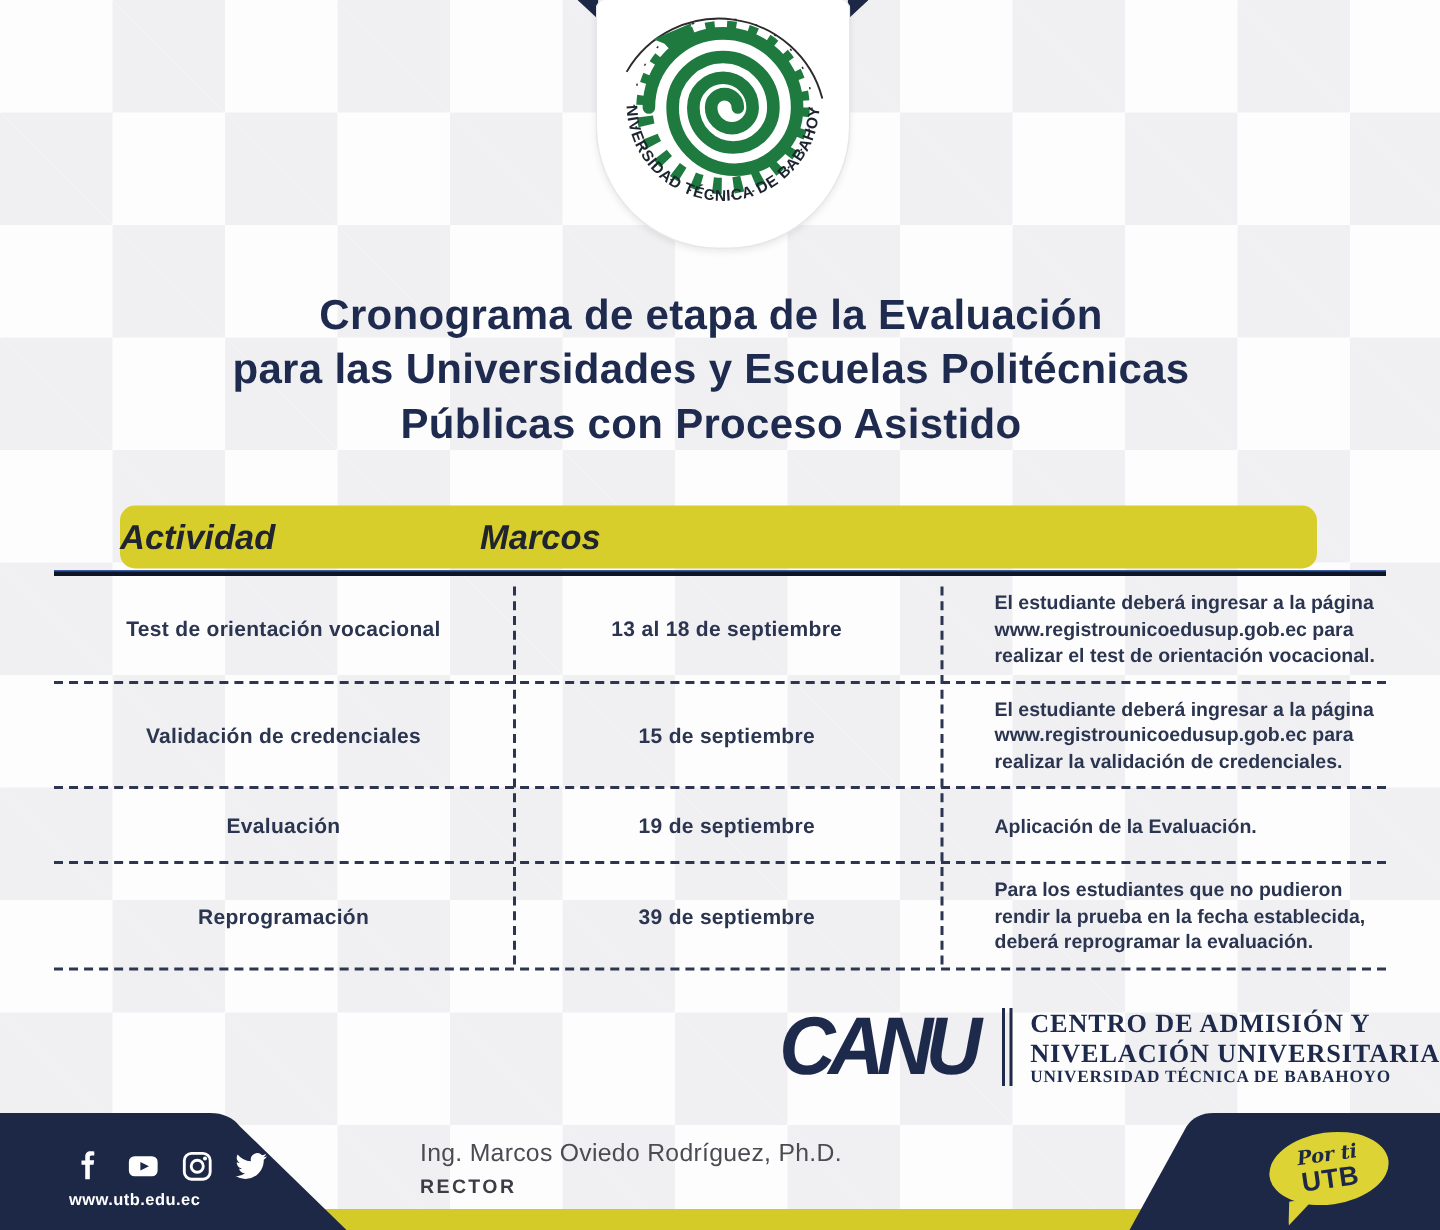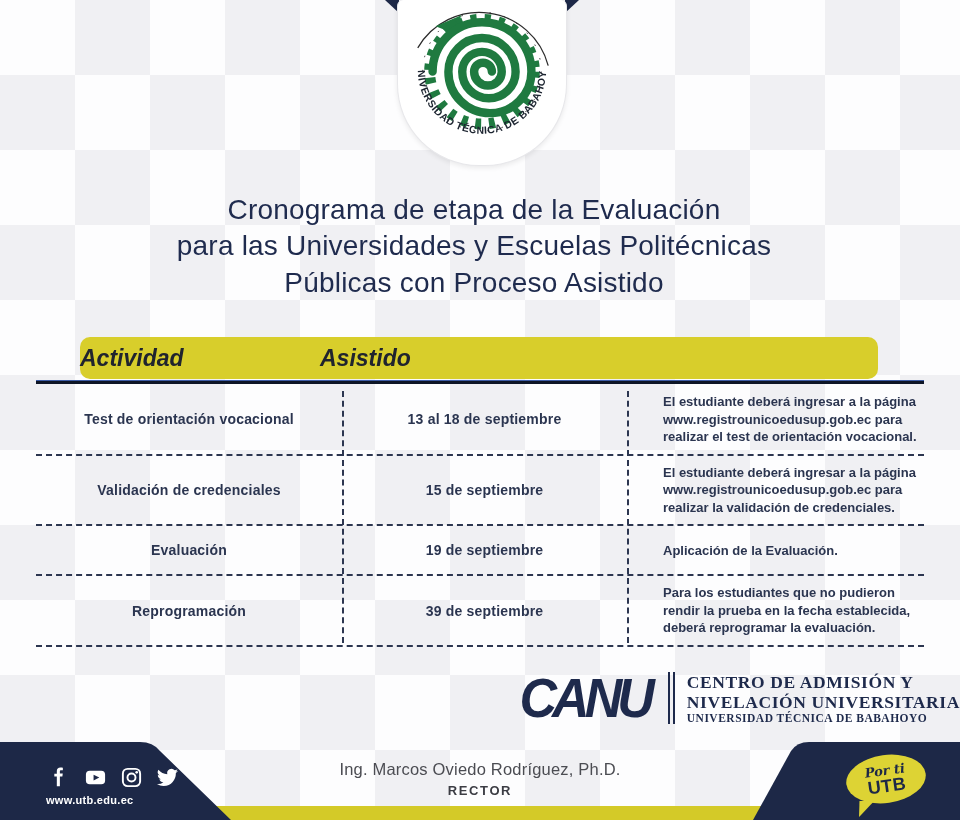--- a/index.html
+++ b/index.html
@@ -21,21 +21,21 @@
     border-radius:6px 6px 82px 82px;
     box-shadow:0 2px 5px rgba(0,0,0,.08);
   }
   .corner-tri { position:absolute; top:0; width:14px; height:13px; background:#1d2847; }
   .corner-tri.l { left:385px; clip-path:polygon(0 0,100% 0,100% 100%); }
   .corner-tri.r { left:565px; clip-path:polygon(0 0,100% 0,0 100%); }
   .badge svg { width:100%; height:100%; }
   
   .title {
     position:absolute; left:0; top:192px; width:948px; text-align:center;
-    color:#1f2b4e; font-weight:400; font-size:28px; line-height:1.3;
+    color:#1f2b4e; font-weight:700; font-size:28px; line-height:1.3;
     letter-spacing:.2px;
   }
   
   .thead {
     position:absolute; left:80px; top:337px; width:798px; height:42px;
     background:#d8ce2b; border-radius:10px;
     display:grid; grid-template-columns:240px 330px 228px; align-items:center;
   }
   .thead span {
     text-align:left; font-style:italic; font-weight:800; font-size:23px; color:#20242e;
@@ -78,21 +78,21 @@
   .canu-text .small { font-size:11.5px; font-weight:700; letter-spacing:.5px; }
   
   .footer { position:absolute; left:0; bottom:0; width:960px; height:80px; }
   .footer svg.shapes { position:absolute; left:0; top:0; width:960px; height:80px; }
   .social { position:absolute; left:48px; top:26px; display:flex; gap:13px; align-items:center; }
   .social .ic { width:23px; height:23px; display:block; }
   .website {
     position:absolute; left:46px; top:54px; color:#ffffff; font-weight:800;
     font-size:11px; letter-spacing:.3px;
   }
-  .rector { position:absolute; left:280px; top:20px; width:400px; text-align:center; }
+  .rector { position:absolute; left:280px; top:20px; width:400px; }
   .rector .name { color:#4b4c52; font-size:16.5px; letter-spacing:.2px; }
   .rector .role { color:#3c3d44; font-size:13px; font-weight:800; letter-spacing:1.6px; margin-top:4px; }
   .bubble {
     position:absolute; left:846px; top:15px; width:80px; height:48px;
     background:#ddd334; border-radius:50%; transform:rotate(-8deg);
     display:flex; flex-direction:column; align-items:center; justify-content:center;
     color:#1d2847;
   }
   .bubble::after {
     content:""; position:absolute; left:8px; bottom:-10px; width:18px; height:16px;
@@ -124,21 +124,21 @@
   </div>
 
   <div class="title">
     <div>Cronograma de etapa de la Evaluación</div>
     <div>para las Universidades y Escuelas Politécnicas</div>
     <div>Públicas con Proceso Asistido</div>
   </div>
 
   <div class="thead">
     <span>Actividad</span>
-    <span>Asistido</span>
+    <span>Marcos</span>
   </div>
   <div class="thick-line"></div>
 
   <div class="tbody">
     <div class="vsep v1"></div>
     <div class="vsep v2"></div>
 
     <div class="trow r1">
       <div class="cell-a">Test de orientación vocacional</div>
       <div class="cell-f">13 al 18 de septiembre</div>

